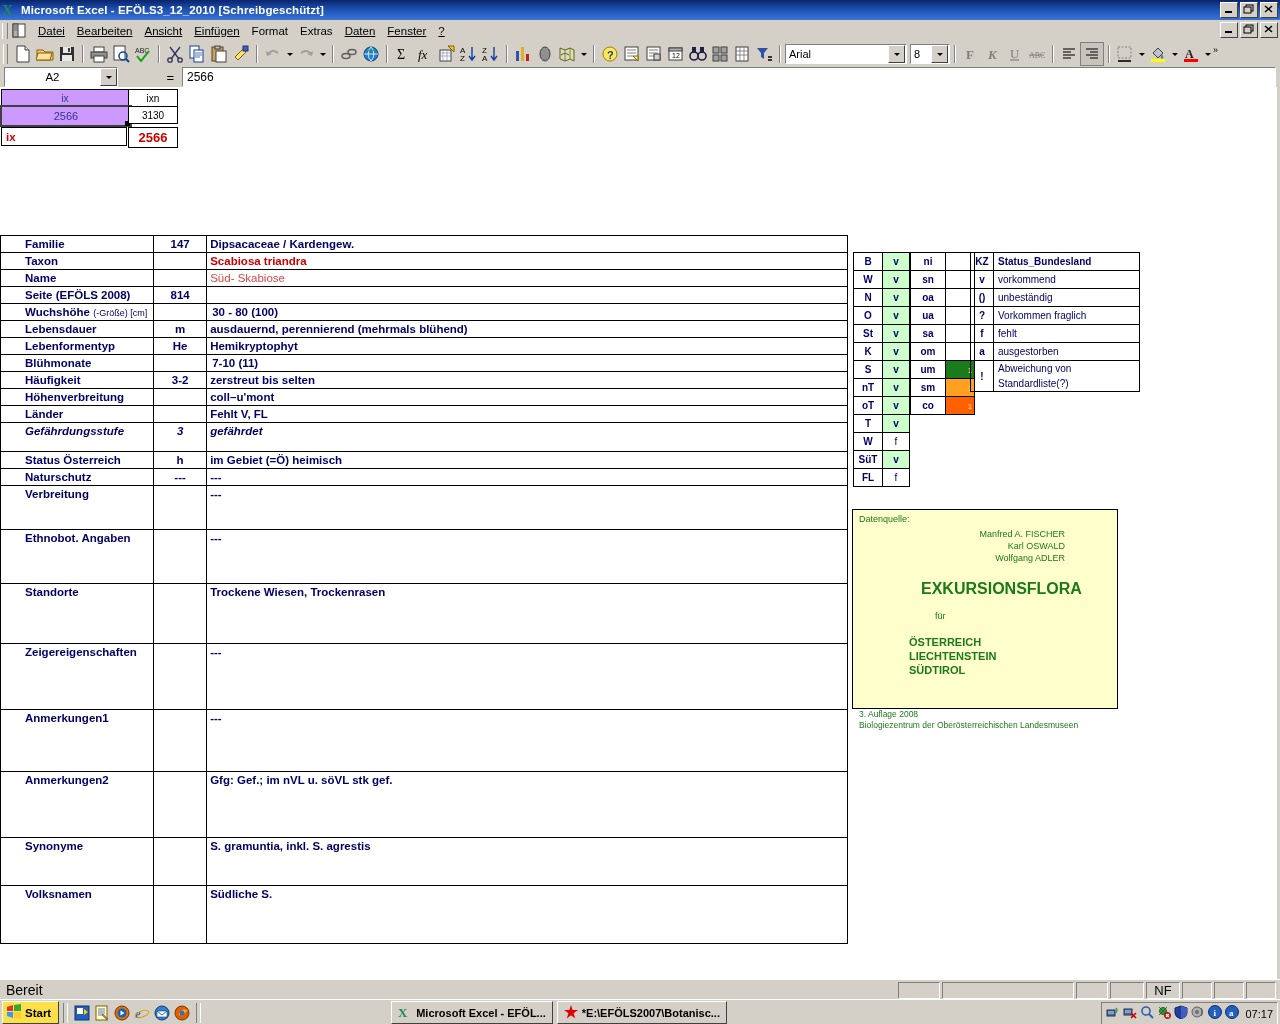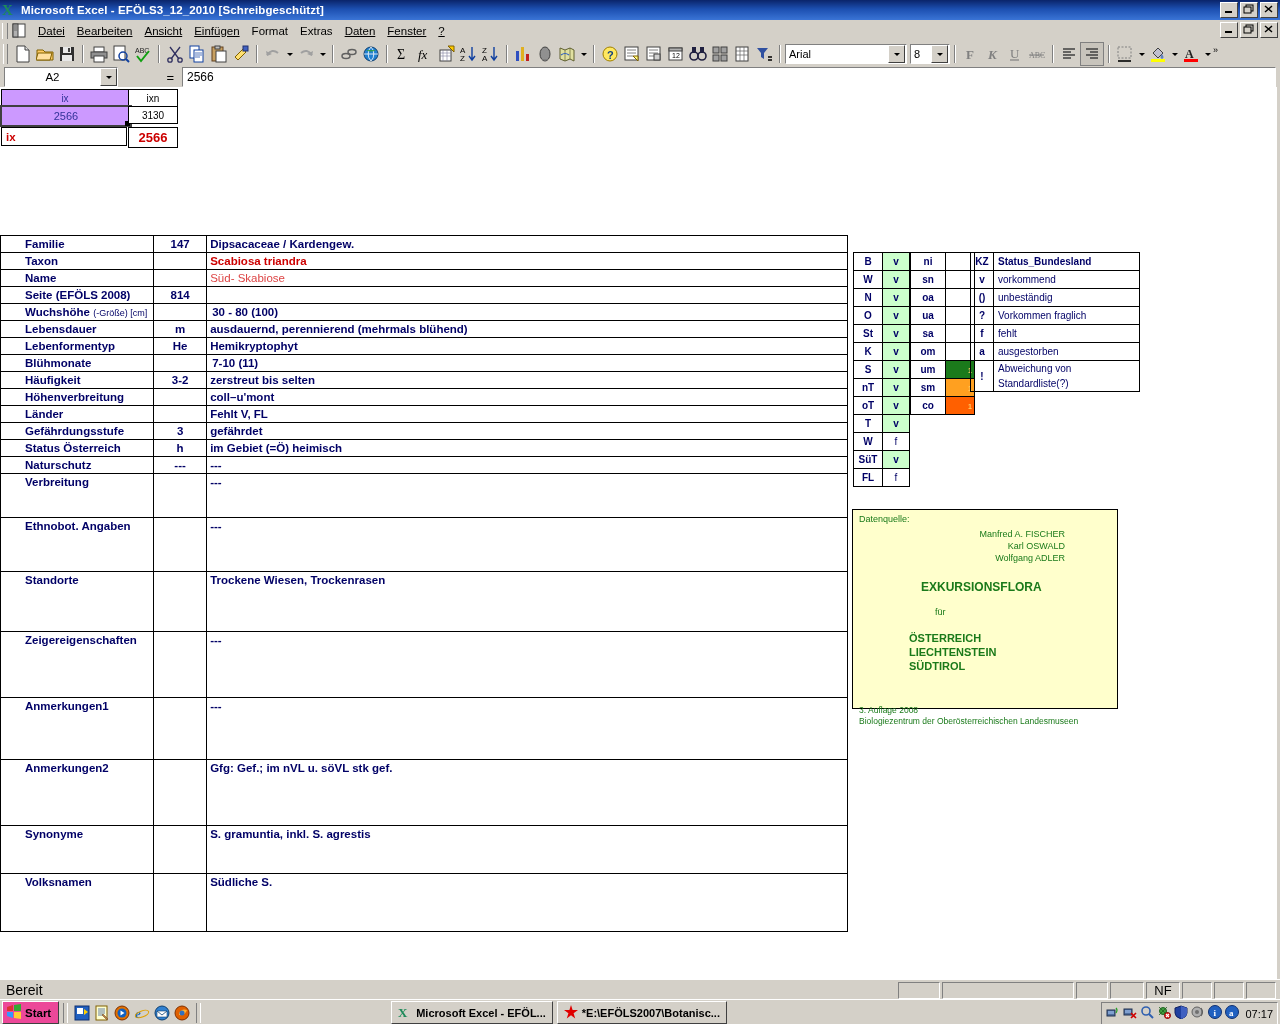--- a/index.html
+++ b/index.html
@@ -153,21 +153,21 @@
   .kztbl td.kzcode{text-align:center;width:22px;padding-left:0;}
 
   
   .dsbox{
     position:absolute;left:852px;top:422px;width:266px;height:200px;
     background:#ffffcc;border:1px solid #000;
     font-size:9px;color:#1a7a1a;box-sizing:border-box;padding:4px 6px;
   }
   .ds-label{text-align:left;font-size:9px;color:#1a7a1a;}
   .ds-names{text-align:right;padding-right:46px;line-height:12px;margin-top:4px;}
-  .ds-title{font-size:12px;font-weight:bold;color:#1a7a1a;margin-top:16px;padding-left:62px;}
+  .ds-title{font-size:16px;font-weight:bold;color:#1a7a1a;margin-top:16px;padding-left:62px;}
   .ds-fuer{font-size:9px;margin-top:13px;padding-left:76px;}
   .ds-countries{font-size:11px;font-weight:bold;margin-top:14px;padding-left:50px;line-height:14px;}
   .ds-foot{font-size:8.5px;margin-top:32px;line-height:11px;}
 
   
   .vscroll{position:absolute;right:0;top:87px;width:3px;height:892px;background:#d4d0c8;}
 
   
   .statusbar{
     position:absolute;left:0;top:979px;width:1280px;height:20px;
@@ -178,21 +178,21 @@
   .st-boxes{position:absolute;right:4px;top:2px;display:flex;gap:2px;align-items:center;}
   .st-box{height:15px;border:1px solid;border-color:#808080 #fff #fff #808080;
     font-size:13px;color:#000;display:flex;align-items:center;justify-content:center;}
 
   
   .taskbar{
     position:absolute;left:0;top:999px;width:1280px;height:25px;
     background:#d4d0c8;border-top:1px solid #fff;display:flex;align-items:center;
   }
   .startbtn{
-    height:21px;margin-left:2px;padding:0 7px 0 3px;background:#ec4899;
+    height:21px;margin-left:2px;padding:0 7px 0 3px;background:#fde047;
     border:1px solid;border-color:#fff #404040 #404040 #fff;
     display:flex;align-items:center;gap:3px;font-size:11.5px;font-weight:bold;color:#000;
     flex:0 0 auto;
   }
   .tbsep{width:3px;height:20px;margin:0 4px;
     border-left:1px solid #808080;border-right:1px solid #fff;flex:0 0 auto;}
   .qlicon{width:20px;height:20px;display:flex;align-items:center;justify-content:center;flex:0 0 auto;}
   .taskbtn{
     height:21px;padding:0 6px;background:#d4d0c8;
     border:1px solid;border-color:#fff #404040 #404040 #fff;
@@ -669,21 +669,21 @@
           <tr style="height: 17px;">
             <td class="lbl">Höhenverbreitung</td>
             <td class="code"></td>
             <td class="val">coll–u'mont</td>
           </tr>
           <tr style="height: 17px;">
             <td class="lbl">Länder</td>
             <td class="code"></td>
             <td class="val">Fehlt V, FL</td>
           </tr>
-          <tr style="height: 17px;">
+          <tr style="height: 29px; font-style: italic;">
             <td class="lbl">Gefährdungsstufe</td>
             <td class="code">3</td>
             <td class="val">gefährdet</td>
           </tr>
           <tr style="height: 17px;">
             <td class="lbl">Status Österreich</td>
             <td class="code">h</td>
             <td class="val">im Gebiet (=Ö) heimisch</td>
           </tr>
           <tr style="height: 17px;">

